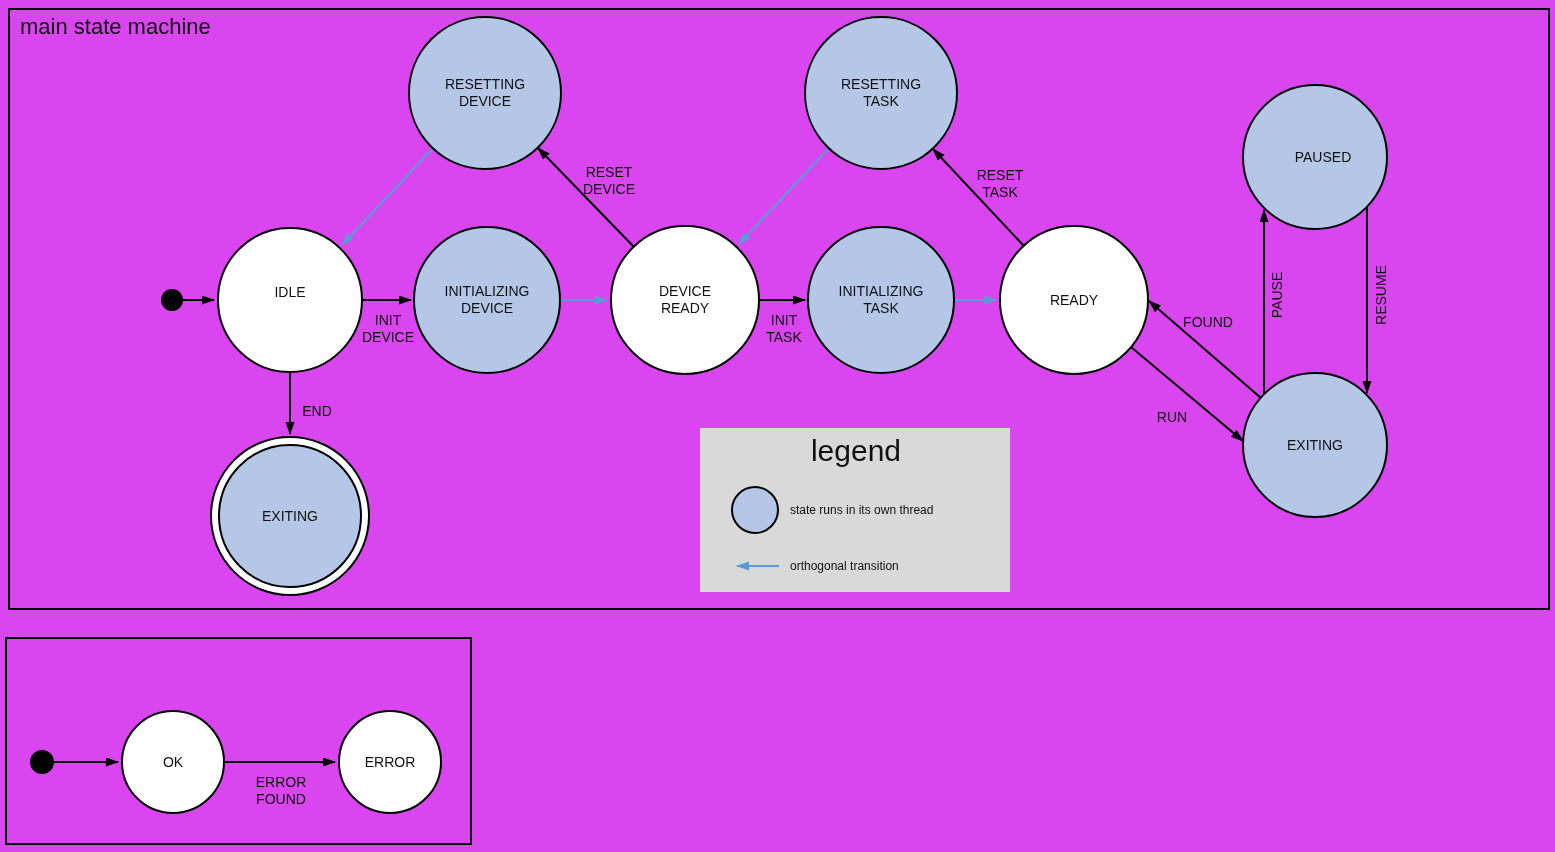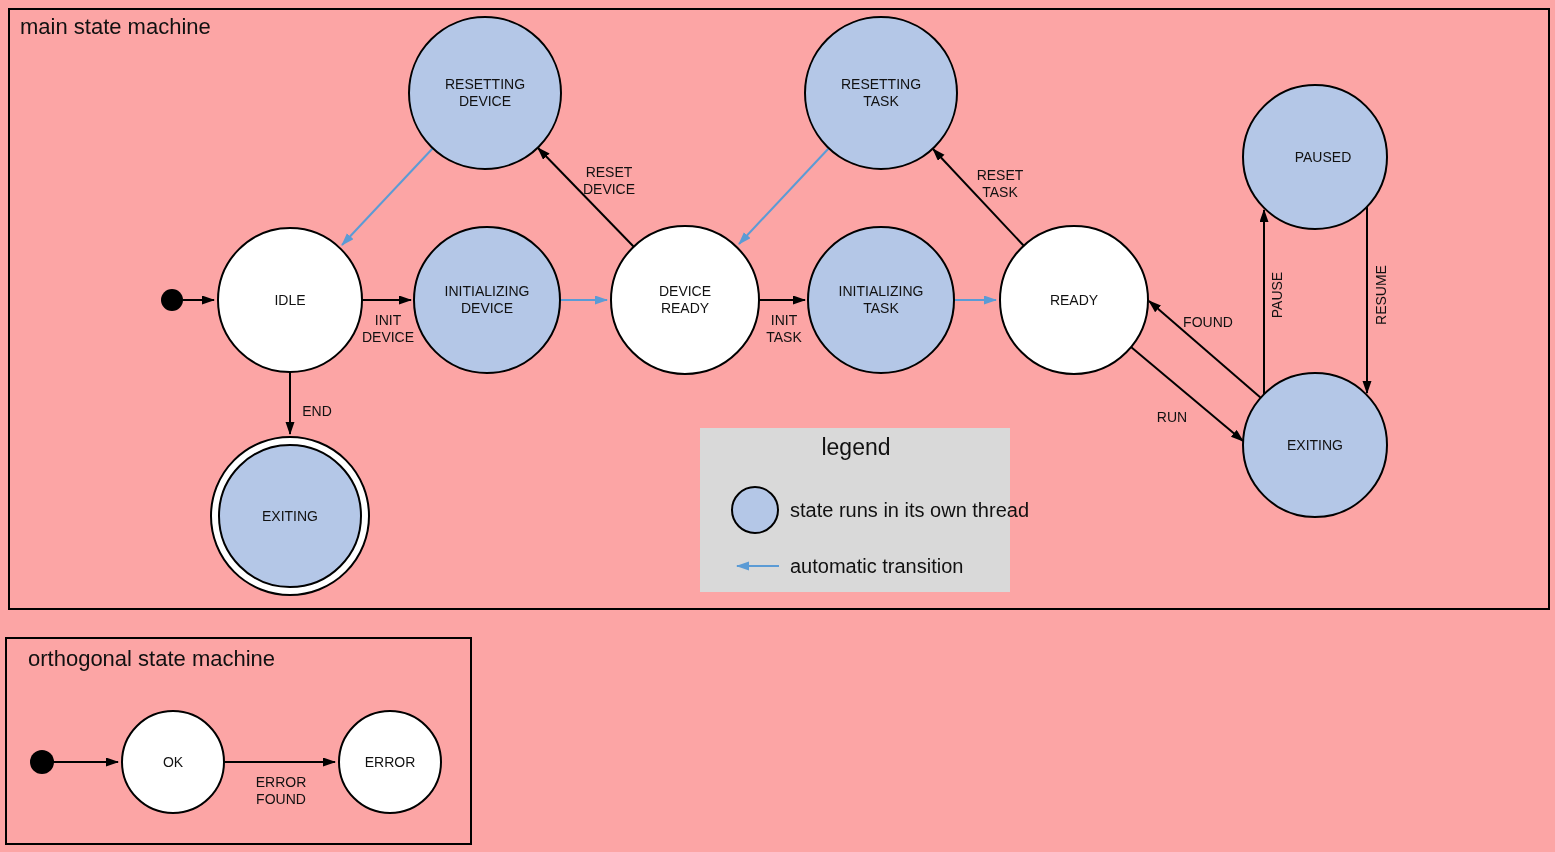--- a/index.html
+++ b/index.html
@@ -1,20 +1,20 @@
 <!DOCTYPE html>
 <html><head>
 <meta charset="utf-8">
 <style>
   html, body { margin: 0; padding: 0; background: #ffffff; }
   #stage {
     position: relative;
     width: 1555px;
     height: 852px;
-    background: #fca5a5;
+    background: #d946ef;
     font-family: "Liberation Sans", sans-serif;
     color: #111111;
     overflow: hidden;
     text-decoration: underline;
   }
   #shapes { position: absolute; left: 0; top: 0; }
   .lbl {
     position: absolute;
     transform: translate(-50%, -50%);
     text-align: center;
@@ -26,28 +26,28 @@
   .lbl.rot { transform: translate(-50%, -50%) rotate(-90deg); }
   .box-title {
     position: absolute;
     font-size: 22px;
     color: #111111;
     white-space: nowrap;
   }
   .legend-title {
     position: absolute;
     transform: translate(-50%, 0);
-    font-size: 23px;
+    font-size: 30px;
     color: #111111;
     white-space: nowrap;
   }
   .legend-item-label {
     position: absolute;
     transform: translate(0, -50%);
-    font-size: 20px;
+    font-size: 12px;
     color: #111111;
     white-space: nowrap;
   }
 </style>
 </head>
 <body>
 
 <div id="stage">
 
   <svg id="shapes" width="1555" height="852">
@@ -98,23 +98,22 @@
     <circle cx="290" cy="516" r="71" stroke="#000000" stroke-width="2" fill="#b4c7e7"></circle>
 
     <circle cx="173" cy="762" r="51" fill="#ffffff" stroke="#000000" stroke-width="2"></circle>
     <circle cx="390" cy="762" r="51" fill="#ffffff" stroke="#000000" stroke-width="2"></circle>
 
     <circle cx="755" cy="510" r="23" stroke="#000000" stroke-width="2" fill="#b4c7e7"></circle>
     <line x1="779" y1="566" x2="737" y2="566" stroke-width="2" marker-end="url(#arrow-blue)" stroke="#5b9bd5"></line>
   </svg>
 
   <div class="box-title" style="left:20px; top:14px;">main state machine</div>
-  <div class="box-title" style="left:28px; top:646px;">orthogonal state machine</div>
 
-  <div class="lbl" style="left:290px; top:300px;">IDLE</div>
+  <div class="lbl" style="left:290px; top:292px;">IDLE</div>
   <div class="lbl" style="left:485px; top:93px;">RESETTING
 DEVICE</div>
   <div class="lbl" style="left:487px; top:300px;">INITIALIZING
 DEVICE</div>
   <div class="lbl" style="left:685px; top:300px;">DEVICE
 READY</div>
   <div class="lbl" style="left:881px; top:93px;">RESETTING
 TASK</div>
   <div class="lbl" style="left:881px; top:300px;">INITIALIZING
 TASK</div>
@@ -132,20 +131,20 @@
   <div class="lbl" style="left:1000px; top:184px;">RESET
 TASK</div>
   <div class="lbl" style="left:317px; top:411px;">END</div>
   <div class="lbl" style="left:1208px; top:322px;">FOUND</div>
   <div class="lbl" style="left:1172px; top:417px;">RUN</div>
   <div class="lbl rot" style="left:1277px; top:295px;">PAUSE</div>
   <div class="lbl rot" style="left:1381px; top:295px;">RESUME</div>
 
   <div class="legend-title" style="left:856px; top:434px;">legend</div>
   <div class="legend-item-label" style="left:790px; top:510px;">state runs in its own thread</div>
-  <div class="legend-item-label" style="left:790px; top:566px;">automatic transition</div>
+  <div class="legend-item-label" style="left:790px; top:566px;">orthogonal transition</div>
 
   <div class="lbl" style="left:173px; top:762px;">OK</div>
   <div class="lbl" style="left:390px; top:762px;">ERROR</div>
   <div class="lbl" style="left:281px; top:791px;">ERROR
 FOUND</div>
 
 </div>
 
 </body></html>

